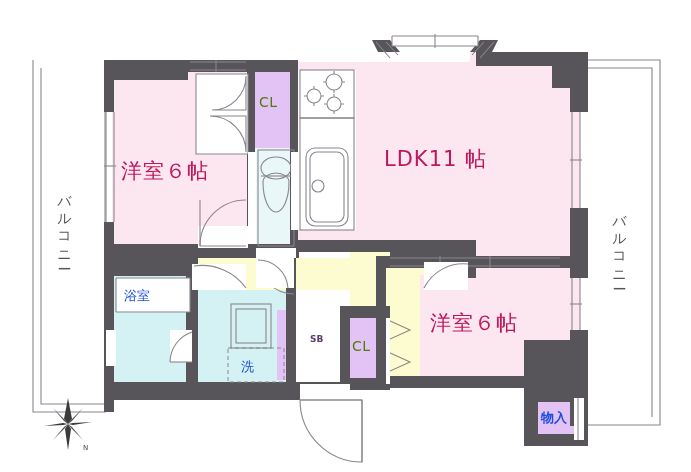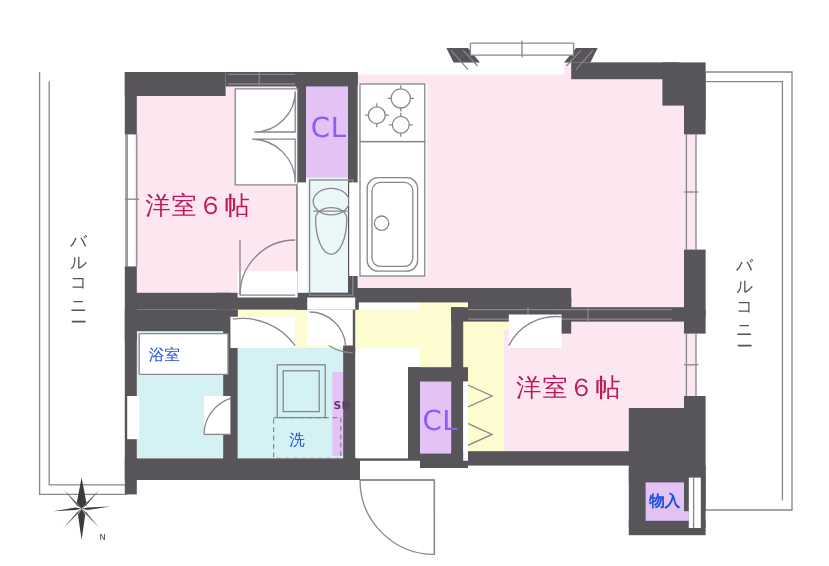--- a/index.html
+++ b/index.html
@@ -3,21 +3,21 @@
 <meta charset="utf-8">
 <style>
   html,body{margin:0;padding:0;background:#ffffff;}
   body{width:691px;height:472px;overflow:hidden;
        font-family:"DejaVu Sans","Liberation Sans",sans-serif;}
   #plan{position:relative;width:691px;height:472px;background:#ffffff;}
   #plan svg{position:absolute;left:0;top:0;}
   .lbl{position:absolute;color:#3a3340;white-space:nowrap;
        font-family:"DejaVu Sans","Liberation Sans",sans-serif;}
   .room-lbl{font-size:21px;letter-spacing:1px;color:#be185d;}
-  .cl-lbl{font-size:23px;color:#8b5cf6;letter-spacing:0.5px;}
+  .cl-lbl{font-size:14px;color:#4d7c0f;letter-spacing:0.5px;}
   .sm-lbl{font-size:13px;color:#1d4ed8;}
   .tiny-lbl{font-size:9px;color:#5b3f6b;font-weight:bold;}
   .vert{writing-mode:vertical-rl;text-orientation:upright;
         font-size:14px;color:#57535a;letter-spacing:3px;}
   .ncap{font-size:7px;color:#444;}
 </style>
 </head>
 <body>
 
 <div id="plan">
@@ -244,32 +244,33 @@
     <polygon fill="#3b3b3b" points="24,-2 5,-1 0,0 5,1"></polygon>
     <polygon fill="#555" points="-15,-16 -3,-4 0,0 -4,-3"></polygon>
     <polygon fill="#555" points="15,16 3,4 0,0 4,3"></polygon>
     <polygon fill="#555" points="15,-16 4,-3 0,0 3,-4"></polygon>
     <polygon fill="#555" points="-15,16 -4,3 0,0 -3,4"></polygon>
   </g>
 </svg>
 
 <div class="lbl room-lbl" style="left:121px;top:157px;">洋室６帖</div>
 
+<div class="lbl room-lbl" style="left:384px;top:145px;">LDK11 帖</div>
 
 <div class="lbl room-lbl" style="left:430px;top:309px;">洋室６帖</div>
 
 <div class="lbl sm-lbl" style="left:124px;top:287px;">浴室</div>
 
 <div class="lbl sm-lbl" style="left:241px;top:358px;">洗</div>
 
 <div class="lbl cl-lbl" style="left:259px;top:94px;">CL</div>
 
 <div class="lbl cl-lbl" style="left:352px;top:338px;">CL</div>
 
-<div class="lbl tiny-lbl" style="left:278px;top:334px;">SB</div>
+<div class="lbl tiny-lbl" style="left:278px;top:334px;padding-left:32px;">SB</div>
 
 <div class="lbl sm-lbl" style="left:541px;top:409px;font-weight:bold;">物入</div>
 
 <div class="lbl vert" style="left:56px;top:185px;">バルコニー</div>
 
 <div class="lbl vert" style="left:611px;top:205px;">バルコニー</div>
 
 <div class="lbl ncap" style="left:83px;top:444px;">N</div>
 
 </div>

